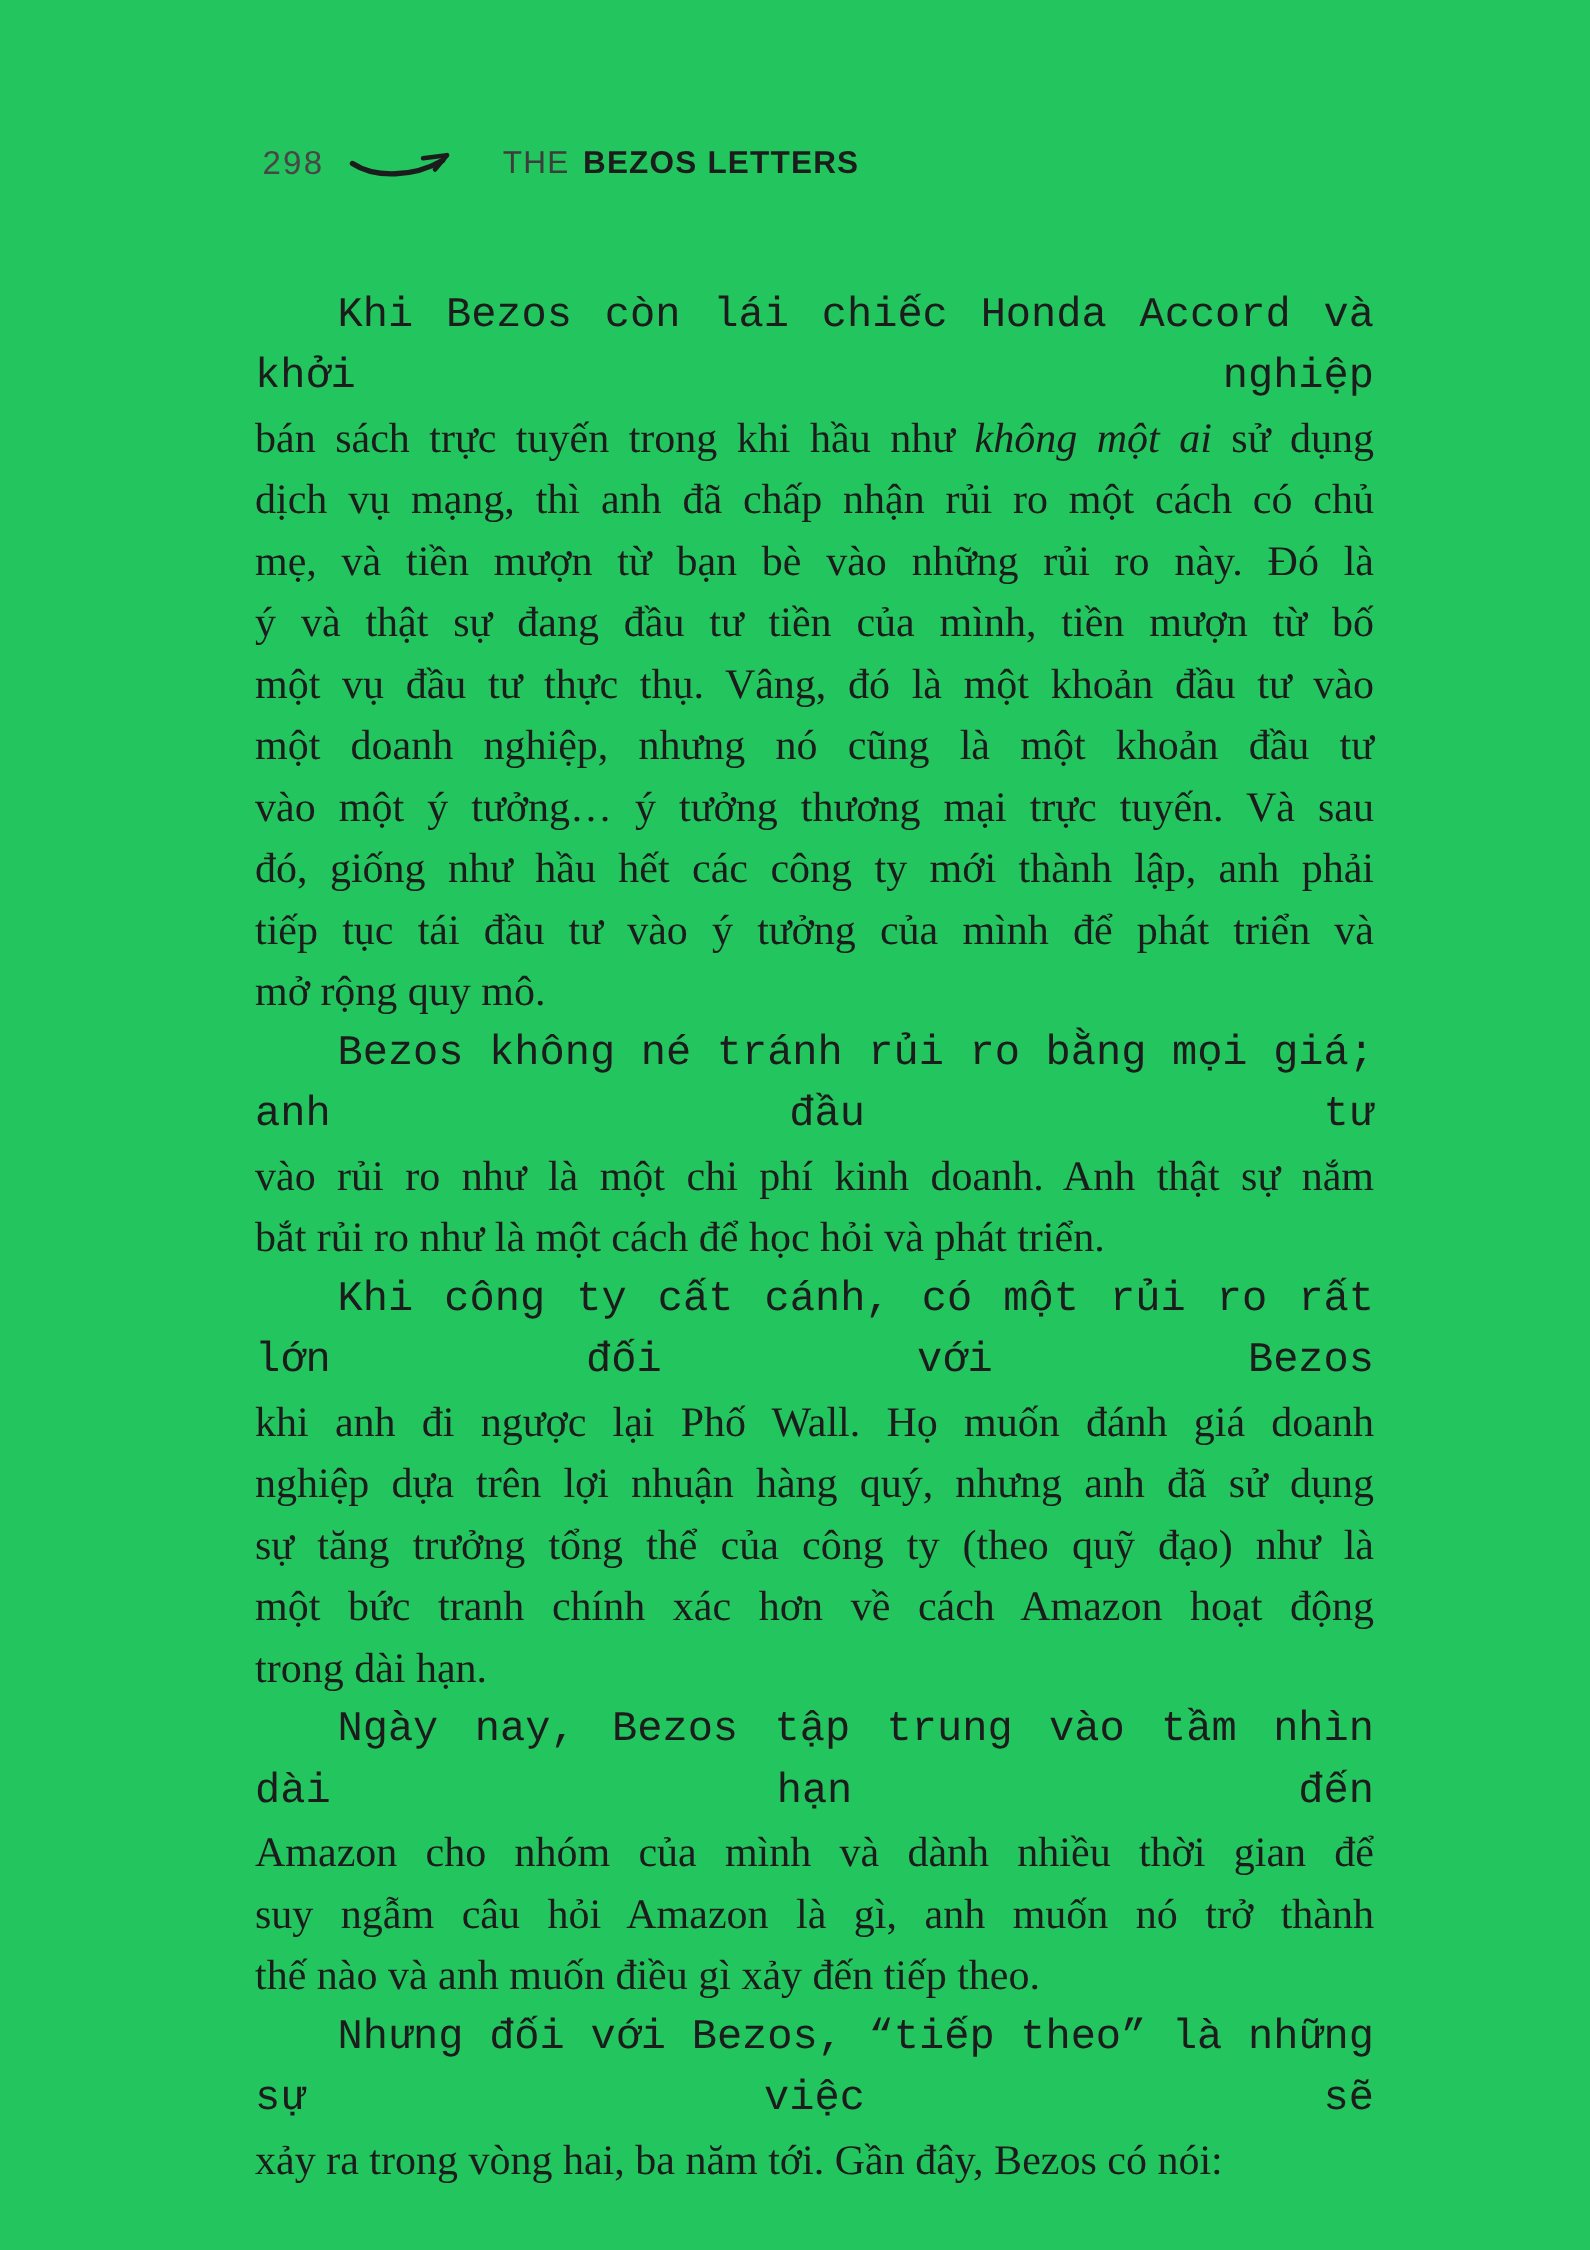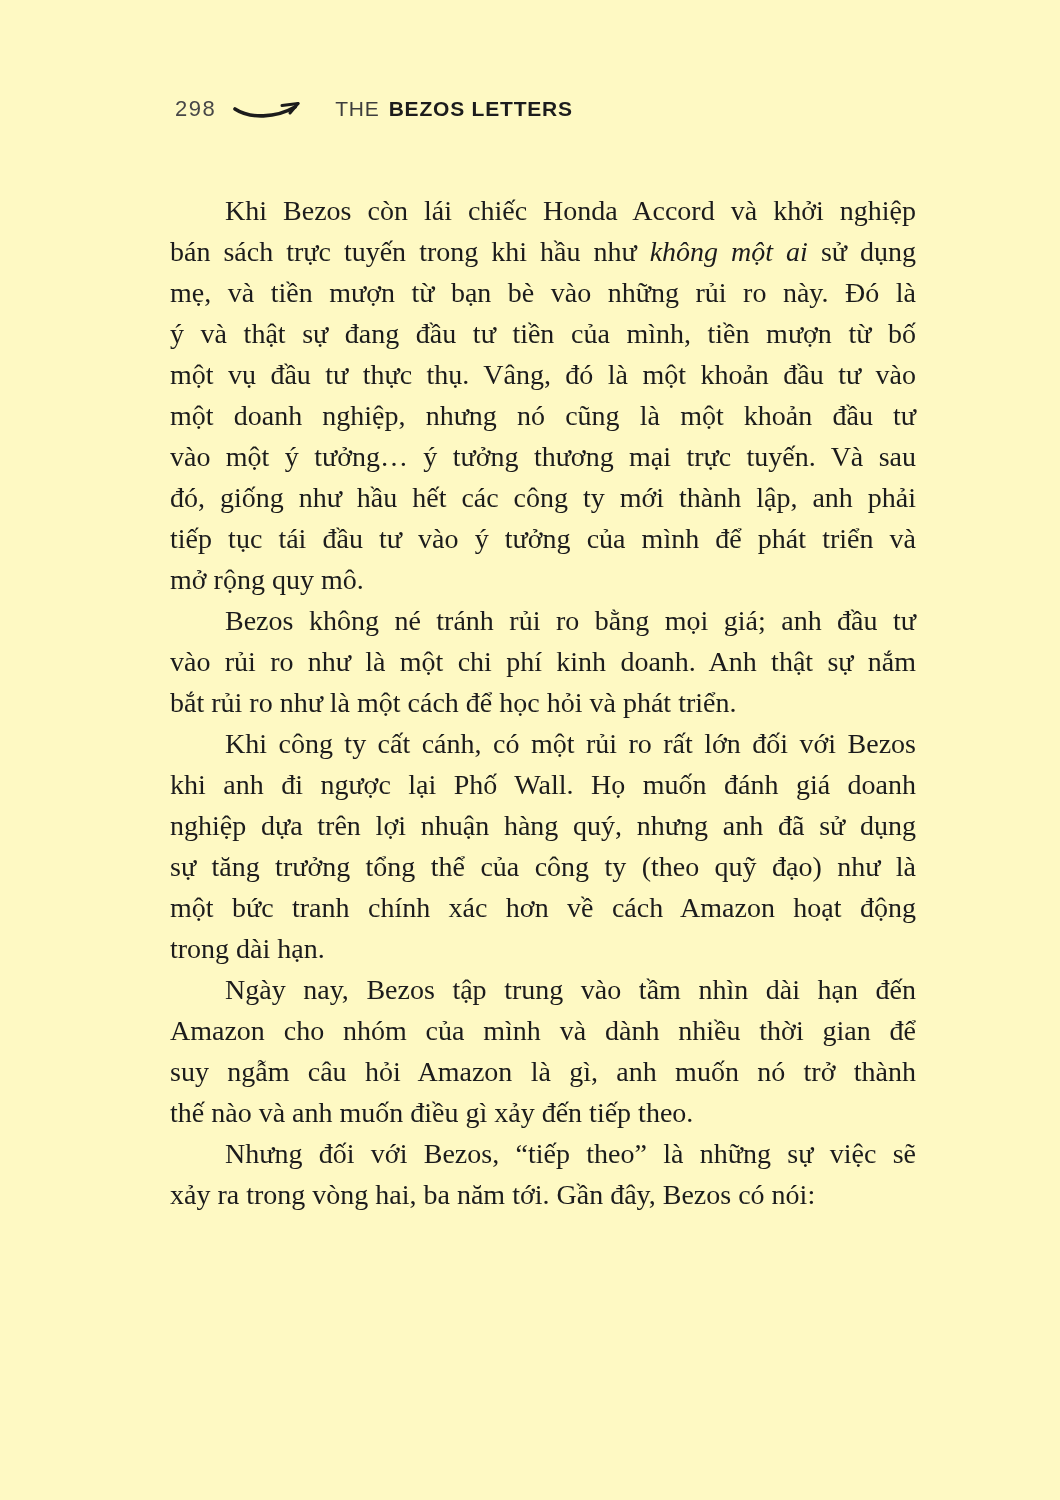--- a/index.html
+++ b/index.html
@@ -1,20 +1,20 @@
 <!DOCTYPE html>
 <html><head>
 <meta charset="utf-8">
 <style>
   html, body { margin: 0; padding: 0; background: #ffffff; }
   .page {
     position: relative;
     width: 1060px;
     height: 1500px;
-    background: #fef9c3;
+    background: #22c55e;
     font-family: "Liberation Serif", serif;
     overflow: hidden;
   }
   .running-head {
     position: absolute;
     top: 92px;
     left: 175px;
     display: flex;
     align-items: center;
     font-family: "Liberation Sans", sans-serif;
@@ -54,21 +54,21 @@
     line-height: 41px;
     color: #1c1c1c;
   }
   .para { margin-top: 0; }
   .para:first-child { margin-top: 0; }
   .line {
     text-align: justify;
     text-align-last: justify;
   }
   .line.last { text-align-last: left; }
-  .line.first { text-indent: 55px; }
+  .line.first { text-indent: 55px; font-family: Liberation Mono, monospace; }
   .it { font-style: italic; }
 </style>
 </head>
 <body>
 
 <div class="page">
 
   <header class="running-head">
     <span class="pagenum">298</span>
     <span class="swoosh">
@@ -80,20 +80,21 @@
     </span>
     <span class="booktitle">
       <span class="title-the">THE</span><span class="title-main">BEZOS LETTERS</span>
     </span>
   </header>
 
   <main class="body-text">
       <div class="para">
         <div class="line first"><span>Khi Bezos còn lái chiếc Honda Accord và khởi nghiệp</span></div>
         <div class="line"><span>bán sách trực tuyến trong khi hầu như </span><span class="it">không một ai</span><span> sử dụng</span></div>
+        <div class="line"><span>dịch vụ mạng, thì anh đã chấp nhận rủi ro một cách có chủ</span></div>
         <div class="line"><span>mẹ, và tiền mượn từ bạn bè vào những rủi ro này. Đó là</span></div>
         <div class="line"><span>ý và thật sự đang đầu tư tiền của mình, tiền mượn từ bố</span></div>
         <div class="line"><span>một vụ đầu tư thực thụ. Vâng, đó là một khoản đầu tư vào</span></div>
         <div class="line"><span>một doanh nghiệp, nhưng nó cũng là một khoản đầu tư</span></div>
         <div class="line"><span>vào một ý tưởng… ý tưởng thương mại trực tuyến. Và sau</span></div>
         <div class="line"><span>đó, giống như hầu hết các công ty mới thành lập, anh phải</span></div>
         <div class="line"><span>tiếp tục tái đầu tư vào ý tưởng của mình để phát triển và</span></div>
         <div class="line last"><span>mở rộng quy mô.</span></div>
       </div>
       <div class="para">

